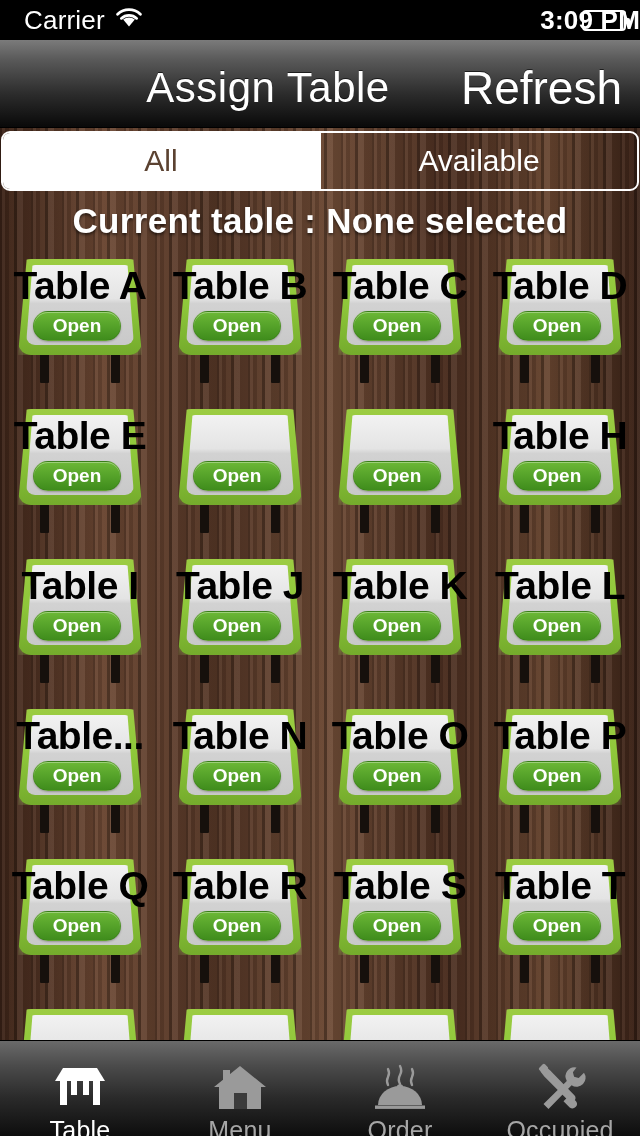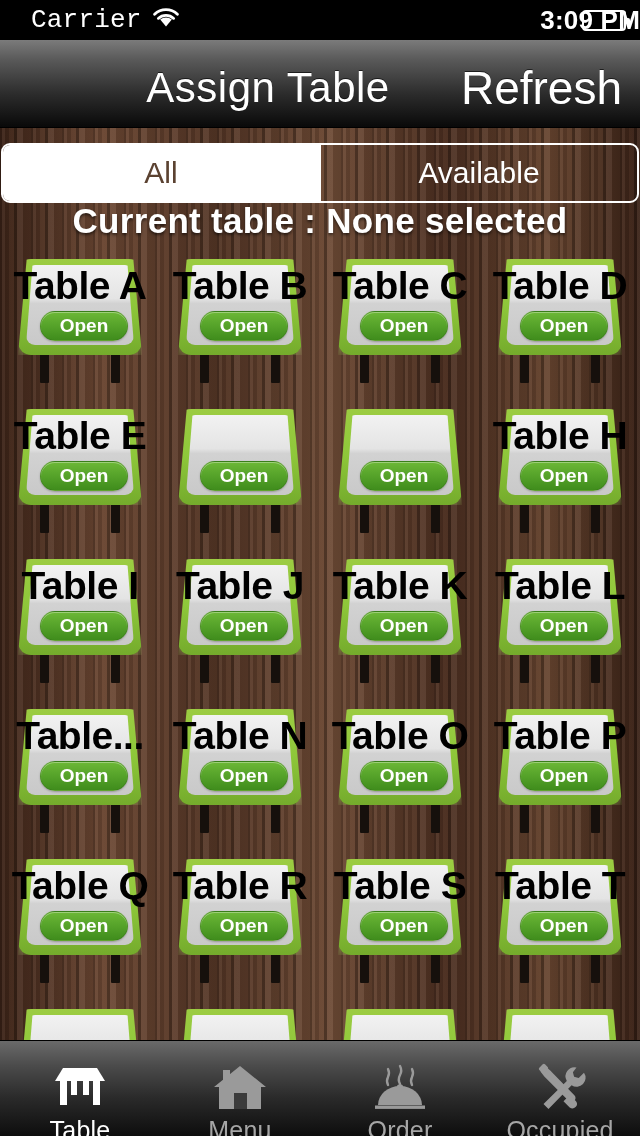--- a/index.html
+++ b/index.html
@@ -17,22 +17,22 @@
 
   
   #status-bar {
     position:absolute; top:0; left:0;
     width:640px; height:40px;
     background:#000;
     display:flex; align-items:center;
     color:#fff;
   }
   .sb-left {
-    position:absolute; left:31px;
-    display:flex; align-items:center; gap:9px;font-family:Liberation Mono, monospace;
+    position:absolute; left:24px;
+    display:flex; align-items:center; gap:9px;
   }
   .sb-carrier { font-size:26px; letter-spacing:0.2px; }
   .sb-center {
     position:absolute; left:0; width:640px;
     text-align:right; font-size:26px; font-weight:bold;
     letter-spacing:0.2px;
   }
   .sb-right { position:absolute; right:14px; display:flex; align-items:center; }
   .battery {
     width:44px; height:21px;
@@ -81,21 +81,21 @@
         rgba(0,0,0,.28) 14px, rgba(0,0,0,.28) 17px,
         rgba(255,255,255,.06) 17px, rgba(255,255,255,.06) 23px,
         rgba(0,0,0,.10) 23px, rgba(0,0,0,.10) 31px),
       linear-gradient(to right, #3d2418 0%, #6b4733 16%, #533525 34%,
         #6d4a35 52%, #4b2e20 70%, #66442f 86%, #3a2217 100%);
     overflow:hidden;
   }
 
   
   #segmented {
-    position:absolute; top:15px; left:1px;
+    position:absolute; top:3px; left:1px;
     width:638px; height:60px;
     display:flex;
     border:2px solid #fff;
     border-radius:9px;
     overflow:hidden;
     justify-content:space-between;
   }
   .seg {
     flex:1;
     display:flex; align-items:center; justify-content:center;
@@ -167,21 +167,21 @@
     position:absolute; left:-18px; top:6px;
     width:168px; height:42px;
     text-align:center;
     color:#000; font-size:39px; font-weight:bold;
     line-height:42px;
     letter-spacing:-0.5px;
     white-space:nowrap; overflow:hidden;
     z-index:4;
   }
   .tbl-status {
-    position:absolute; left:26px; top:52px;
+    position:absolute; left:19px; top:52px;
     width:88px; height:30px;
     border-radius:15px;
     background:linear-gradient(to bottom,#6cb836 0%,#56a32a 48%,#3f8c1c 100%);
     border:1px solid rgba(0,0,0,.10);
     box-shadow:inset 0 1px 0 rgba(255,255,255,.34), 0 1px 2px rgba(0,0,0,.25);
     display:flex; align-items:center; justify-content:center;
     color:#fff; font-size:19px; font-weight:bold;
     z-index:3;
   }
 

